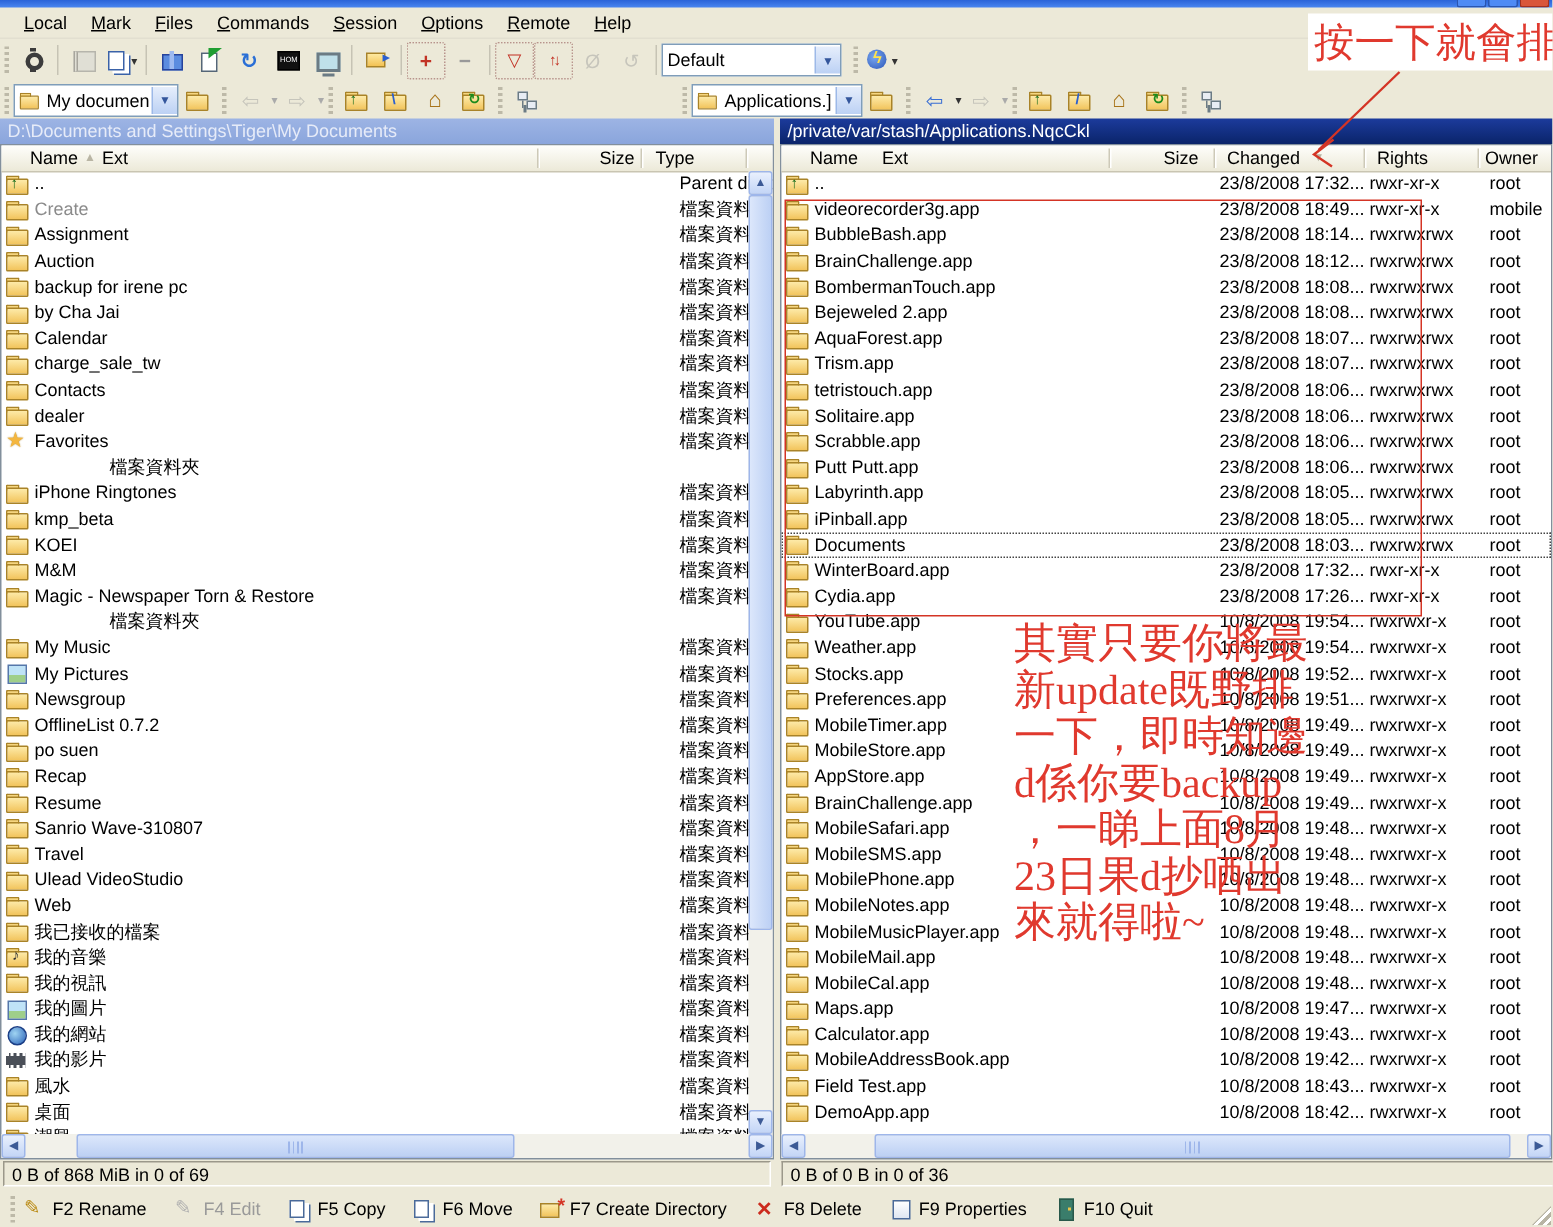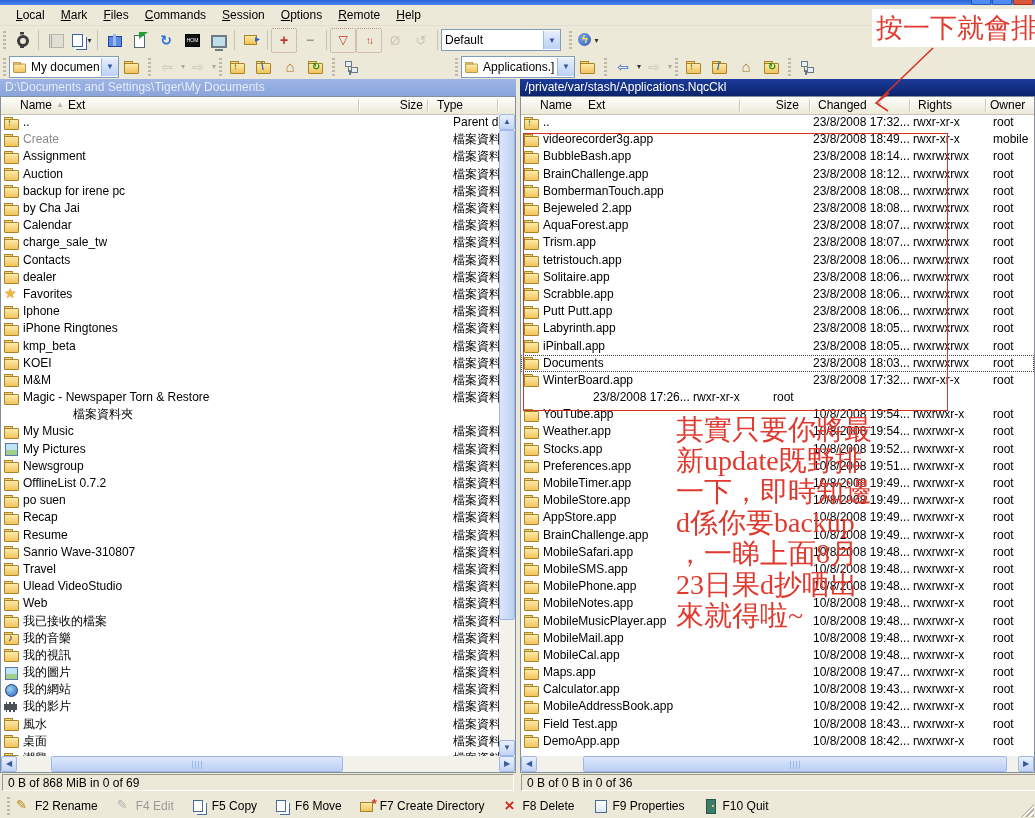--- a/index.html
+++ b/index.html
@@ -417,24 +417,20 @@
         <div class="cell c-name">
           <span class="fic star">
             <span class="ovl">★</span>
           </span>
           <span class="nm">Favorites</span>
         </div>
         <div class="cell c-size"></div>
         <div class="cell c-type">檔案資料夾</div>
       </div>
       <div class="file-row">
-        <div class="cell c-name">
-          <span class="fic folder"></span>
-          <span class="nm">Iphone</span>
-        </div>
         <div class="cell c-size"></div>
         <div class="cell c-type">檔案資料夾</div>
       </div>
       <div class="file-row">
         <div class="cell c-name">
           <span class="fic folder"></span>
           <span class="nm">iPhone Ringtones</span>
         </div>
         <div class="cell c-size"></div>
         <div class="cell c-type">檔案資料夾</div>
@@ -823,20 +819,24 @@
         <div class="cell c-name">
           <span class="fic folder"></span>
           <span class="nm">WinterBoard.app</span>
         </div>
         <div class="cell c-size"></div>
         <div class="cell c-changed">23/8/2008 17:32...</div>
         <div class="cell c-rights">rwxr-xr-x</div>
         <div class="cell c-owner">root</div>
       </div>
       <div class="file-row">
+        <div class="cell c-name">
+          <span class="fic folder"></span>
+          <span class="nm">Cydia.app</span>
+        </div>
         <div class="cell c-size"></div>
         <div class="cell c-changed">23/8/2008 17:26...</div>
         <div class="cell c-rights">rwxr-xr-x</div>
         <div class="cell c-owner">root</div>
       </div>
       <div class="file-row">
         <div class="cell c-name">
           <span class="fic folder"></span>
           <span class="nm">YouTube.app</span>
         </div>

